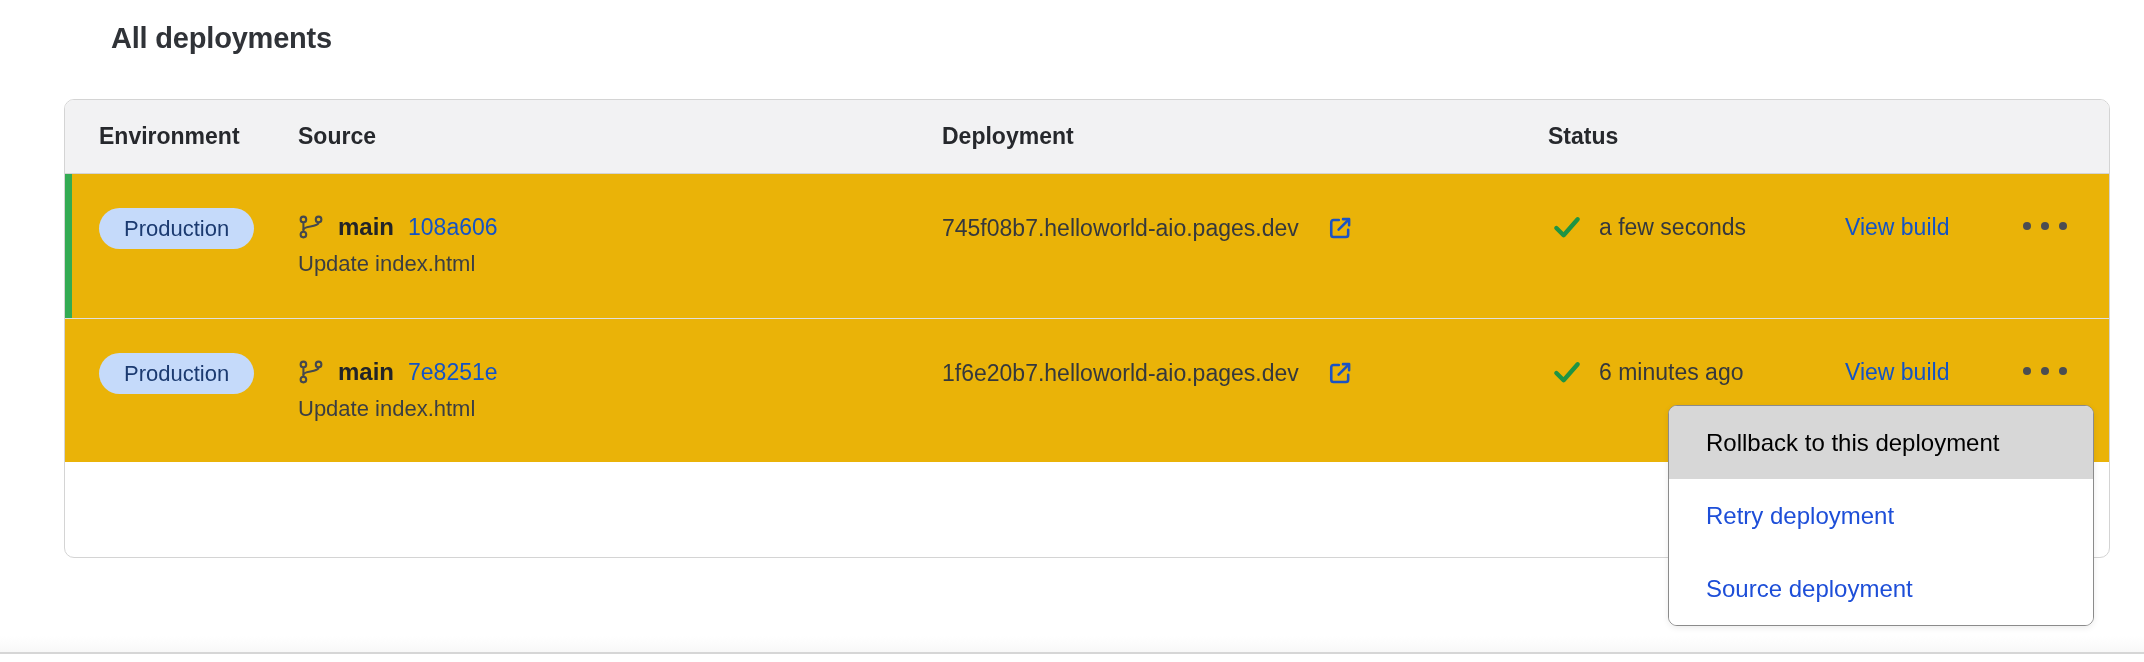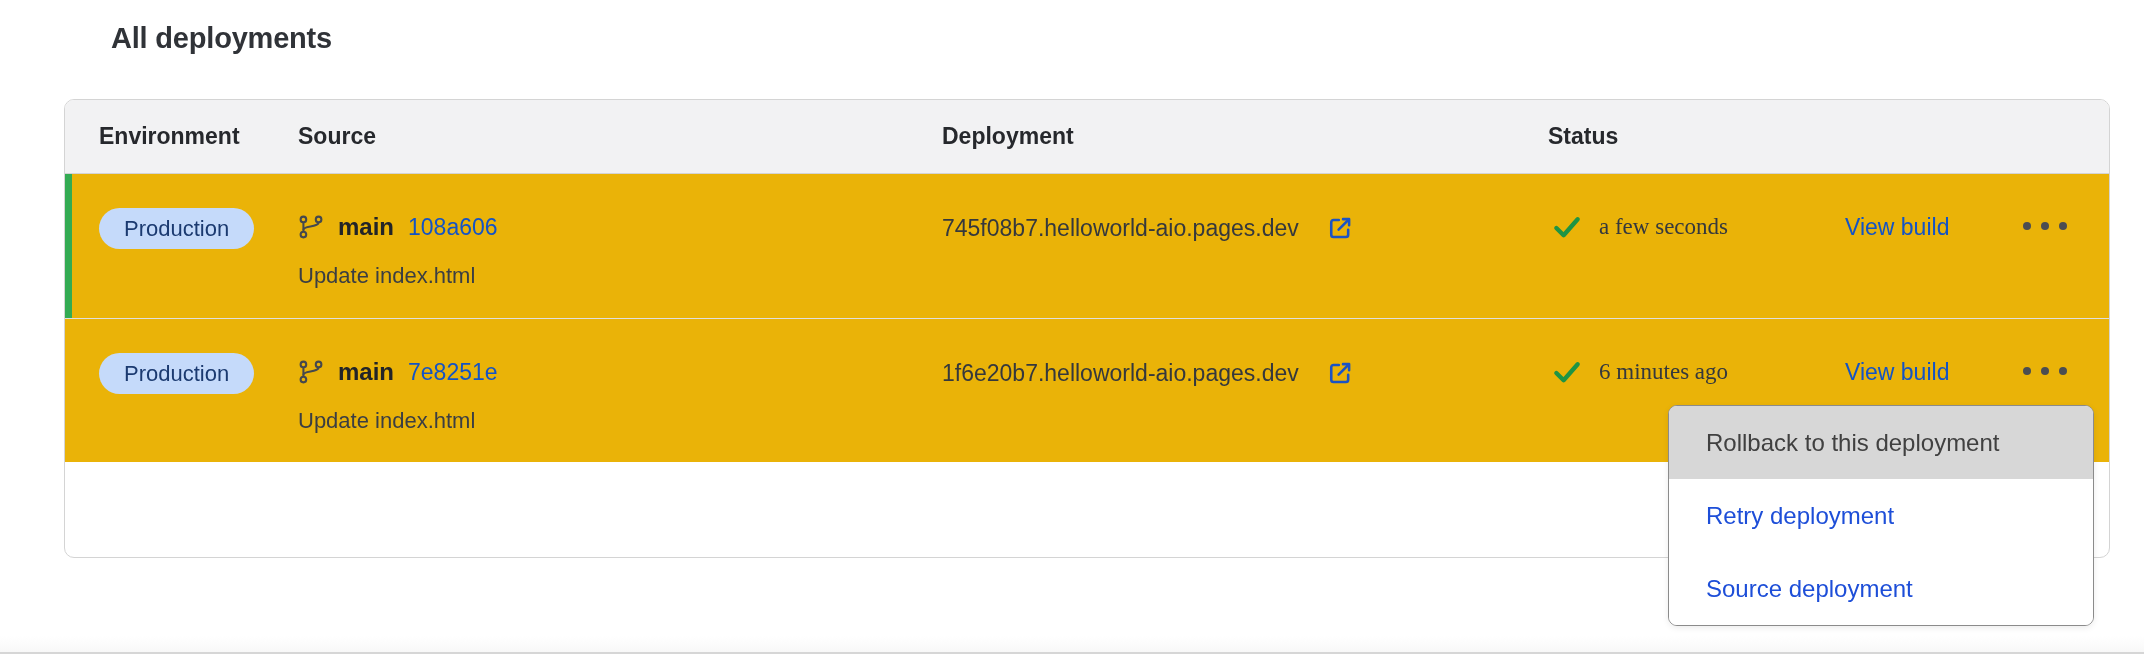--- a/index.html
+++ b/index.html
@@ -55,23 +55,23 @@
     padding: 10px 25px 9px 25px;
     border-radius: 999px;
   }
   .cell-source { padding-top: 38px; }
   .src-line1 { display: flex; align-items: center; gap: 14px; height: 30px; }
   .branch-name { font-weight: 700; color: #222428; font-size: 24px; }
   a.link, .link {
     color: #1353c6; text-decoration: none; font-size: 23px; cursor: pointer;
   }
   .commit-link { font-size: 24px; }
-  .src-line2 { margin-top: 21px; font-size: 22px; color: #3b3e43; }
+  .src-line2 { margin-top: 9px; font-size: 22px; color: #3b3e43; }
   .cell-deploy { padding-top: 40px; display: flex; align-items: center; gap: 27px; }
-  .cell-status { padding-top: 38px; padding-left: 4px; display: flex; align-items: center; gap: 17px; font-family: Liberation Serif, serif; }
+  .cell-status { padding-top: 38px; padding-left: 4px; display: flex; align-items: center; gap: 17px; }
   .cell-view { padding-top: 40px; }
   .cell-actions { padding-top: 40px; padding-left: 12px; }
   .icon { display: inline-flex; flex: none; }
   .dots-btn {
     background: none; border: none; cursor: pointer;
     display: flex; align-items: center; gap: 10px;
     padding: 8px 6px;
   }
   .dots-btn span {
     width: 8px; height: 8px; border-radius: 50%; background: #4b4d51; display: block;
@@ -84,21 +84,21 @@
     display: flex; flex-direction: column;
     overflow: hidden; z-index: 10;
     box-shadow: 0 2px 6px rgba(0,0,0,0.08);
   }
   .menu-item {
     flex: 1; display: flex; align-items: center;
     padding-left: 37px;
     font-size: 24px; color: #1d4ed8;
     background: #fff; cursor: pointer;
   }
-  .menu-item.highlighted { background: #d7d7d7; color: #404040; }
+  .menu-item.highlighted { background: #d7d7d7; color: #000000; }
   .bottom-fade {
     position: absolute; left: 0; right: 0; top: 636px; height: 16px;
     background: linear-gradient(#ffffff, #f8f8f8);
   }
   .bottom-divider {
     position: absolute; left: 0; right: 0; top: 652px; height: 2px;
     background: #d6d6d6;
   }
 </style>
 </head>

